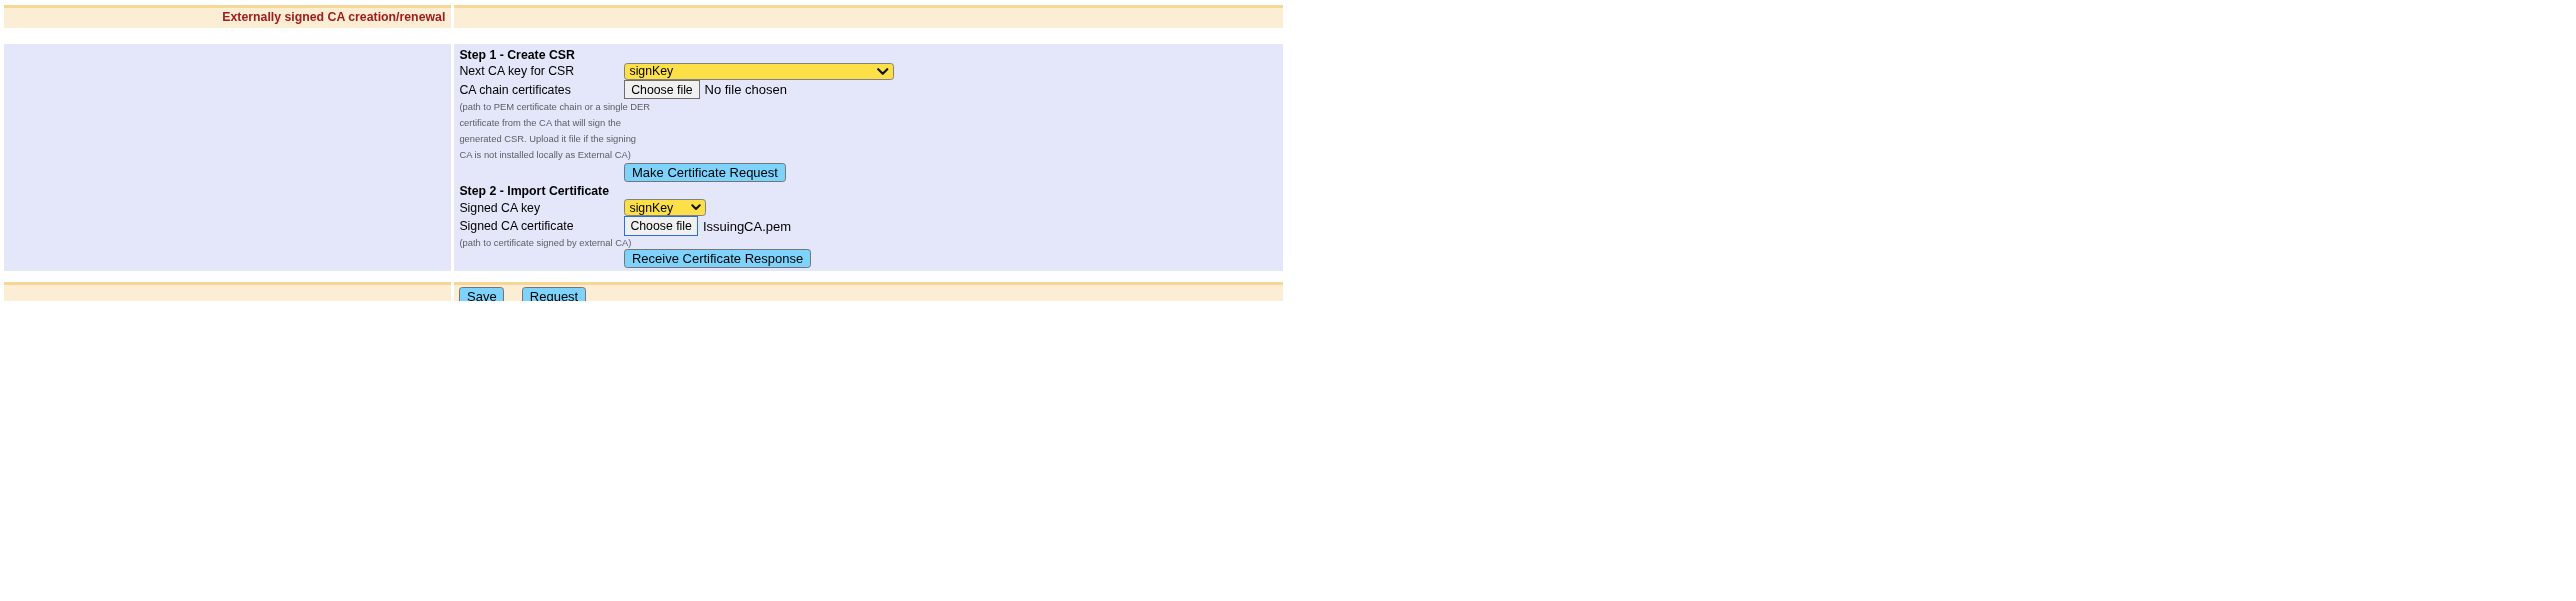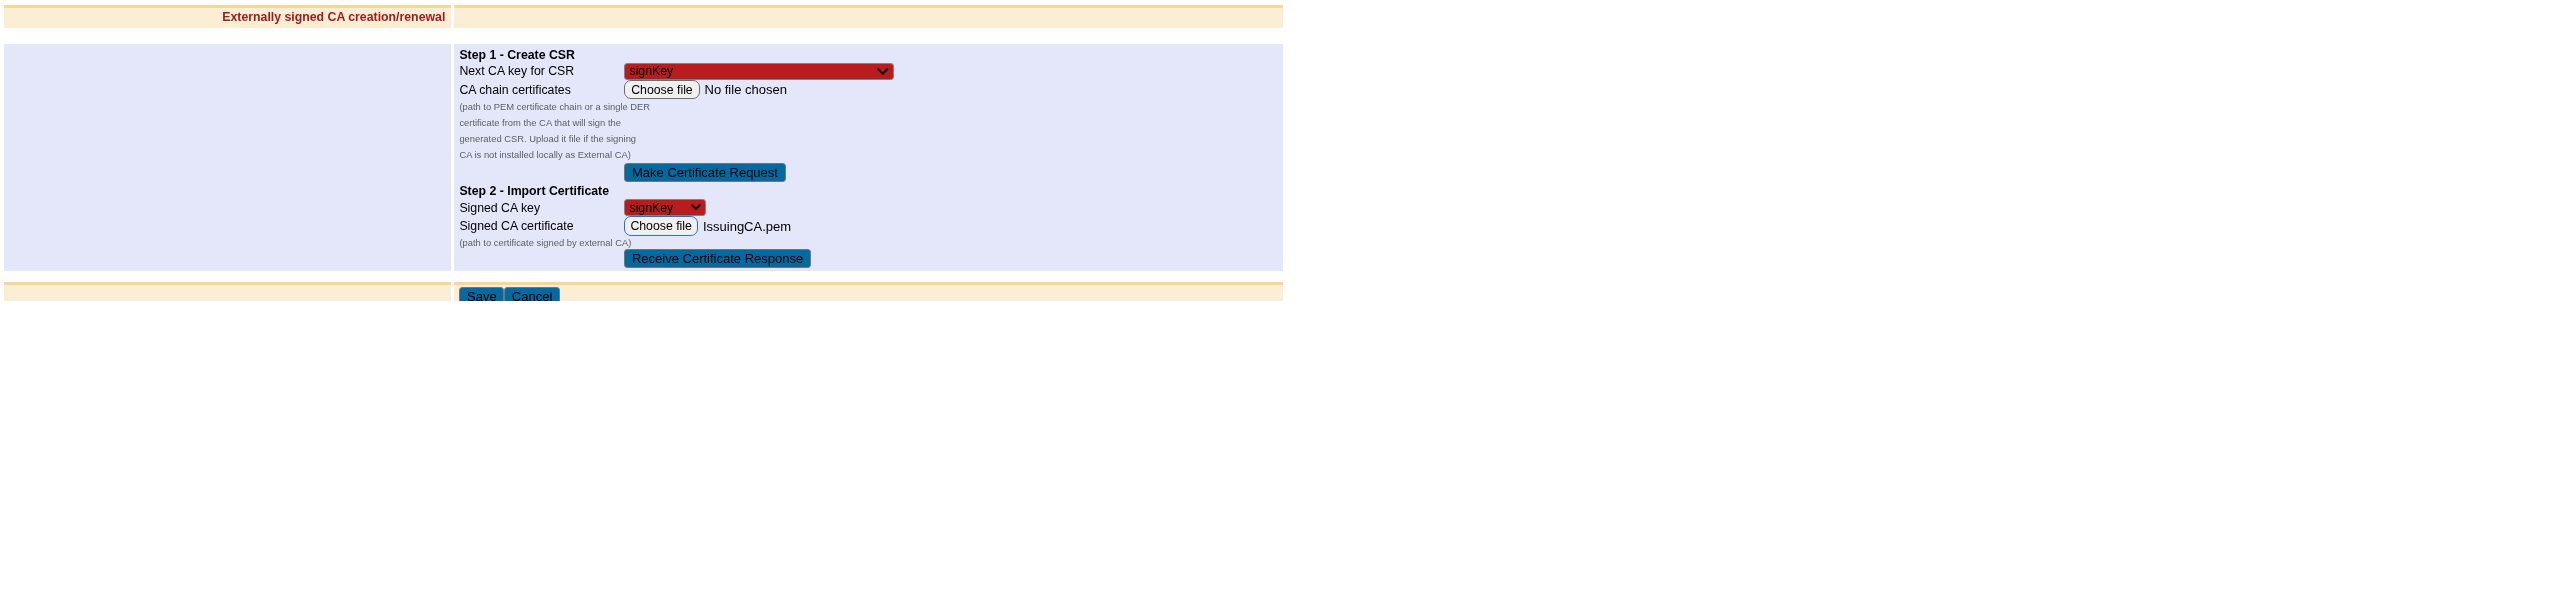--- a/index.html
+++ b/index.html
@@ -34,53 +34,53 @@
 
   .step-heading { font-weight: bold; font-size: 12.3px; line-height: 13px; margin: 0; }
   .step-heading.second { margin-top: 3.3px; }
 
   .form-row { display: flex; align-items: center; height: 18.5px; }
   .form-label { width: 165px; flex: 0 0 165px; font-size: 12.3px; line-height: 14px; }
 
   .select-wrap { position: relative; display: inline-block; }
   select {
     appearance: none; -webkit-appearance: none; -moz-appearance: none;
-    background: #b91c1c; border: 0.8px solid #828282; border-radius: 3.3px;
+    background: #fde047; border: 0.8px solid #828282; border-radius: 3.3px;
     height: 17px; font-size: 12.3px; font-family: "Liberation Sans", sans-serif;
     padding: 0 20px 0 4.1px; color: #000; box-sizing: border-box;
   }
   .select-wide select { width: 270px; }
   .select-small select { width: 82px; }
   .chevron { position: absolute; right: 5.8px; top: 5px; pointer-events: none; line-height: 0; }
 
   .btn {
-    background: #0369a1; border: 0.8px solid #757575; border-radius: 3.3px;
+    background: #7dd3fc; border: 0.8px solid #757575; border-radius: 3.3px;
     height: 19px; font-size: 13px; font-family: "Liberation Sans", sans-serif;
     color: #000; padding: 0 6.6px; cursor: pointer; box-sizing: border-box;
   }
   .btn-file {
     height: 19px; font-size: 12.3px; padding: 0 5.8px;
-    border: 0.8px solid #6e6e6e; border-radius: 7px; background: #f0f0f0;
+    border: 0.8px solid #6e6e6e; border-radius: 0; background: #f0f0f0;
     font-family: "Liberation Sans", sans-serif; box-sizing: border-box; cursor: pointer;
   }
   .btn-file.focused { border: 1.6px solid #2d6ce3; height: 20px; padding: 0 5px; }
   .file-status { font-size: 13px; margin-left: 5px; white-space: nowrap; }
 
   .help-text {
     width: 199px; font-size: 9.4px; line-height: 16px; color: #5b5e64;
   }
   .help-line { white-space: nowrap; }
   .help-single { font-size: 9.4px; line-height: 11.5px; color: #5b5e64; margin-top: 1.6px; }
 
   .action-btn { margin-left: 165px; display: block; }
   .action-btn.receive { margin-top: 0.8px; }
 
   .row-footer { height: 27px; }
   .row-footer .beige { box-sizing: border-box; }
-  .footer-actions { padding: 5.8px 0 0 5px; display: flex; }
+  .footer-actions { padding: 5.8px 0 0 5px; display: flex; gap: 18px; }
 </style>
 </head>
 <body>
 
 <div class="grid">
 
   <div class="row row-header">
     <div class="cell-left beige">
       <span class="header-title">Externally signed CA creation/renewal</span>
     </div>
@@ -151,19 +151,19 @@
 
       </div>
     </div>
   </div>
 
   <div class="row row-footer">
     <div class="cell-left beige"></div>
     <div class="cell-right beige">
       <div class="footer-actions">
         <button class="btn">Save</button>
-        <button class="btn">Cancel</button>
+        <button class="btn">Request</button>
       </div>
     </div>
   </div>
 
 </div>
 
 
 </body></html>

